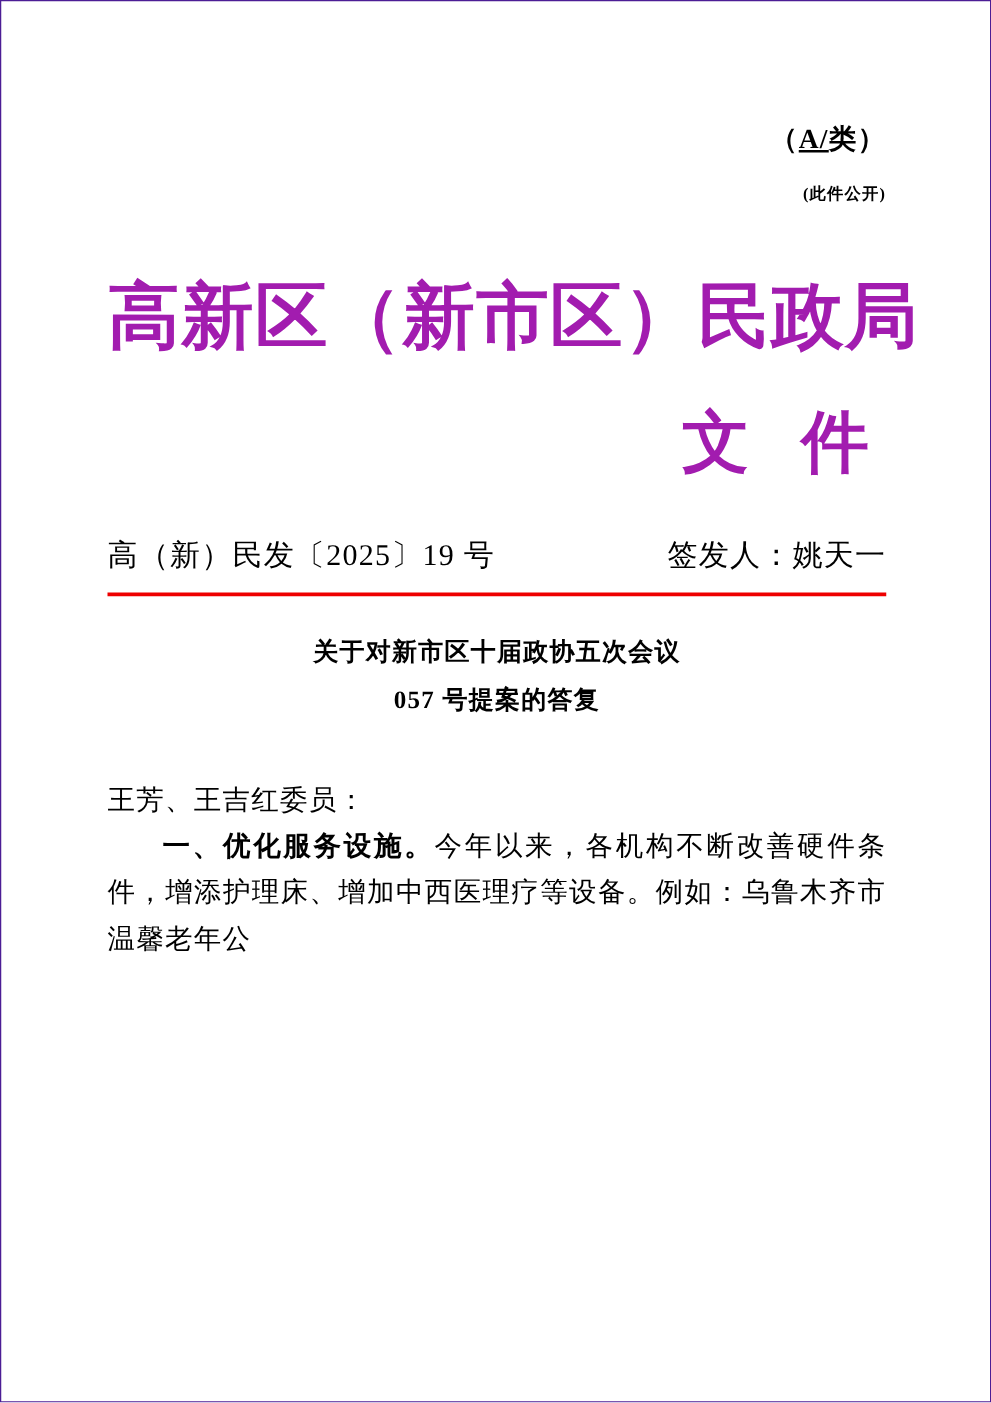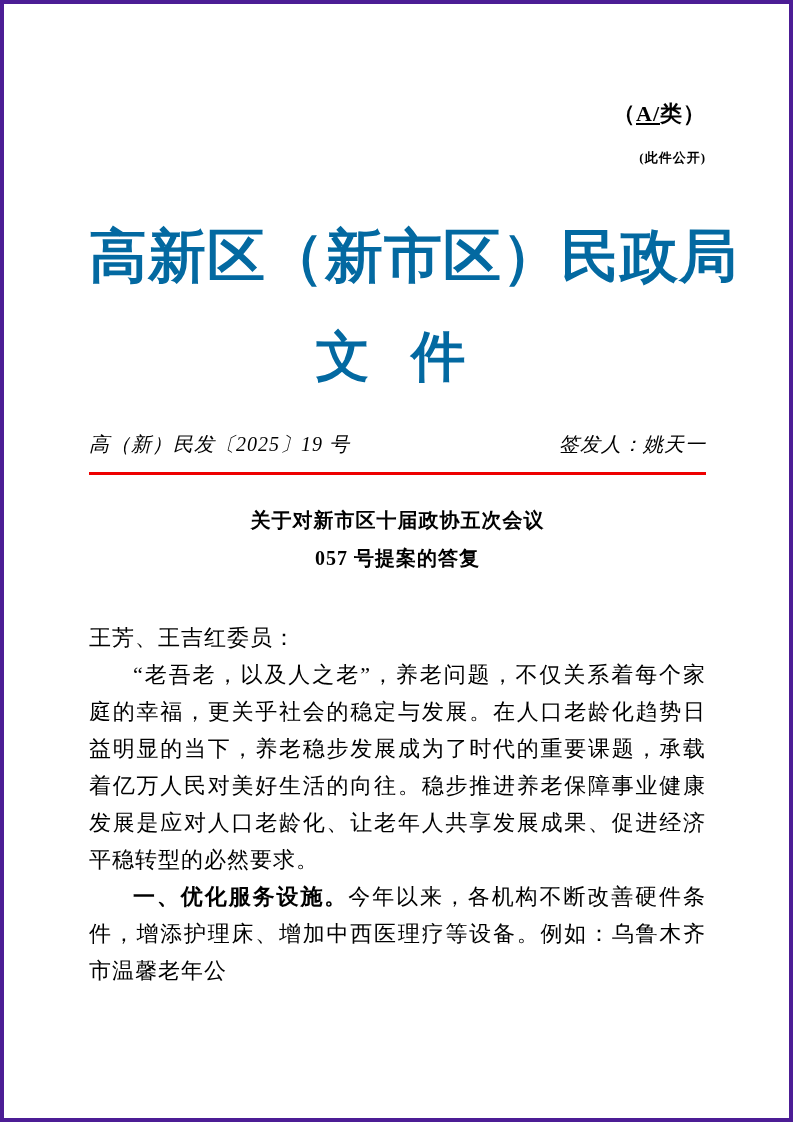--- a/index.html
+++ b/index.html
@@ -9,65 +9,64 @@
     height: 1122px;
     font-family: "Liberation Serif", "DejaVu Serif", serif;
     color: #000000;
     position: relative;
     overflow: hidden;
   }
   .page {
     width: 793px;
     height: 1122px;
     background: #ffffff;
-    border: 4px solid #4c1d95;
+    border: 1px solid #4c1d95;
     padding: 95px 83px 0 85px;
   }
   
   .classification-block {
     text-align: right;
     font-weight: bold;
     font-size: 22px;
     line-height: 30px;
   }
   .classification-line { letter-spacing: 1px; }
   .classification-code { text-decoration: underline; }
   .public-note-line {
     font-size: 13px;
     letter-spacing: 1px;
     margin-top: 14px;
   }
   
   .letterhead {
     margin-top: 44px;
-    text-align: center;
-    color: #0369a1;
+    text-align: right;
+    color: #a21caf;
     font-weight: bold;
   }
   .letterhead-agency {
     font-size: 58px;
     line-height: 80px;
     letter-spacing: 1px;
     white-space: nowrap;
   }
   .letterhead-docword {
     font-size: 54px;
     line-height: 76px;
     margin-top: 22px;
     letter-spacing: 14px;
   }
   
   .reference-row {
     display: flex;
     justify-content: space-between;
     align-items: baseline;
     margin-top: 36px;
-    font-size: 20px;
+    font-size: 24px;
     letter-spacing: 1px;
-    font-style: italic;
   }
   .red-rule {
     margin-top: 14px;
     height: 3px;
     background: #ee0000;
     width: 100%;
   }
   
   .doc-title {
     margin-top: 26px;
@@ -111,17 +110,16 @@
 
   <div class="red-rule"></div>
 
   <div class="doc-title">
     <div>关于对新市区十届政协五次会议</div>
     <div>057 号提案的答复</div>
   </div>
 
   <div class="body-text">
     <p class="salutation">王芳、王吉红委员：</p>
-    <p>“老吾老，以及人之老”，养老问题，不仅关系着每个家庭的幸福，更关乎社会的稳定与发展。在人口老龄化趋势日益明显的当下，养老稳步发展成为了时代的重要课题，承载着亿万人民对美好生活的向往。稳步推进养老保障事业健康发展是应对人口老龄化、让老年人共享发展成果、促进经济平稳转型的必然要求。</p>
     <p><span class="para-lead">一、优化服务设施。</span><span>今年以来，各机构不断改善硬件条件，增添护理床、增加中西医理疗等设备。例如：乌鲁木齐市温馨老年公</span></p>
   </div>
 
 </div>
 
 </body></html>

